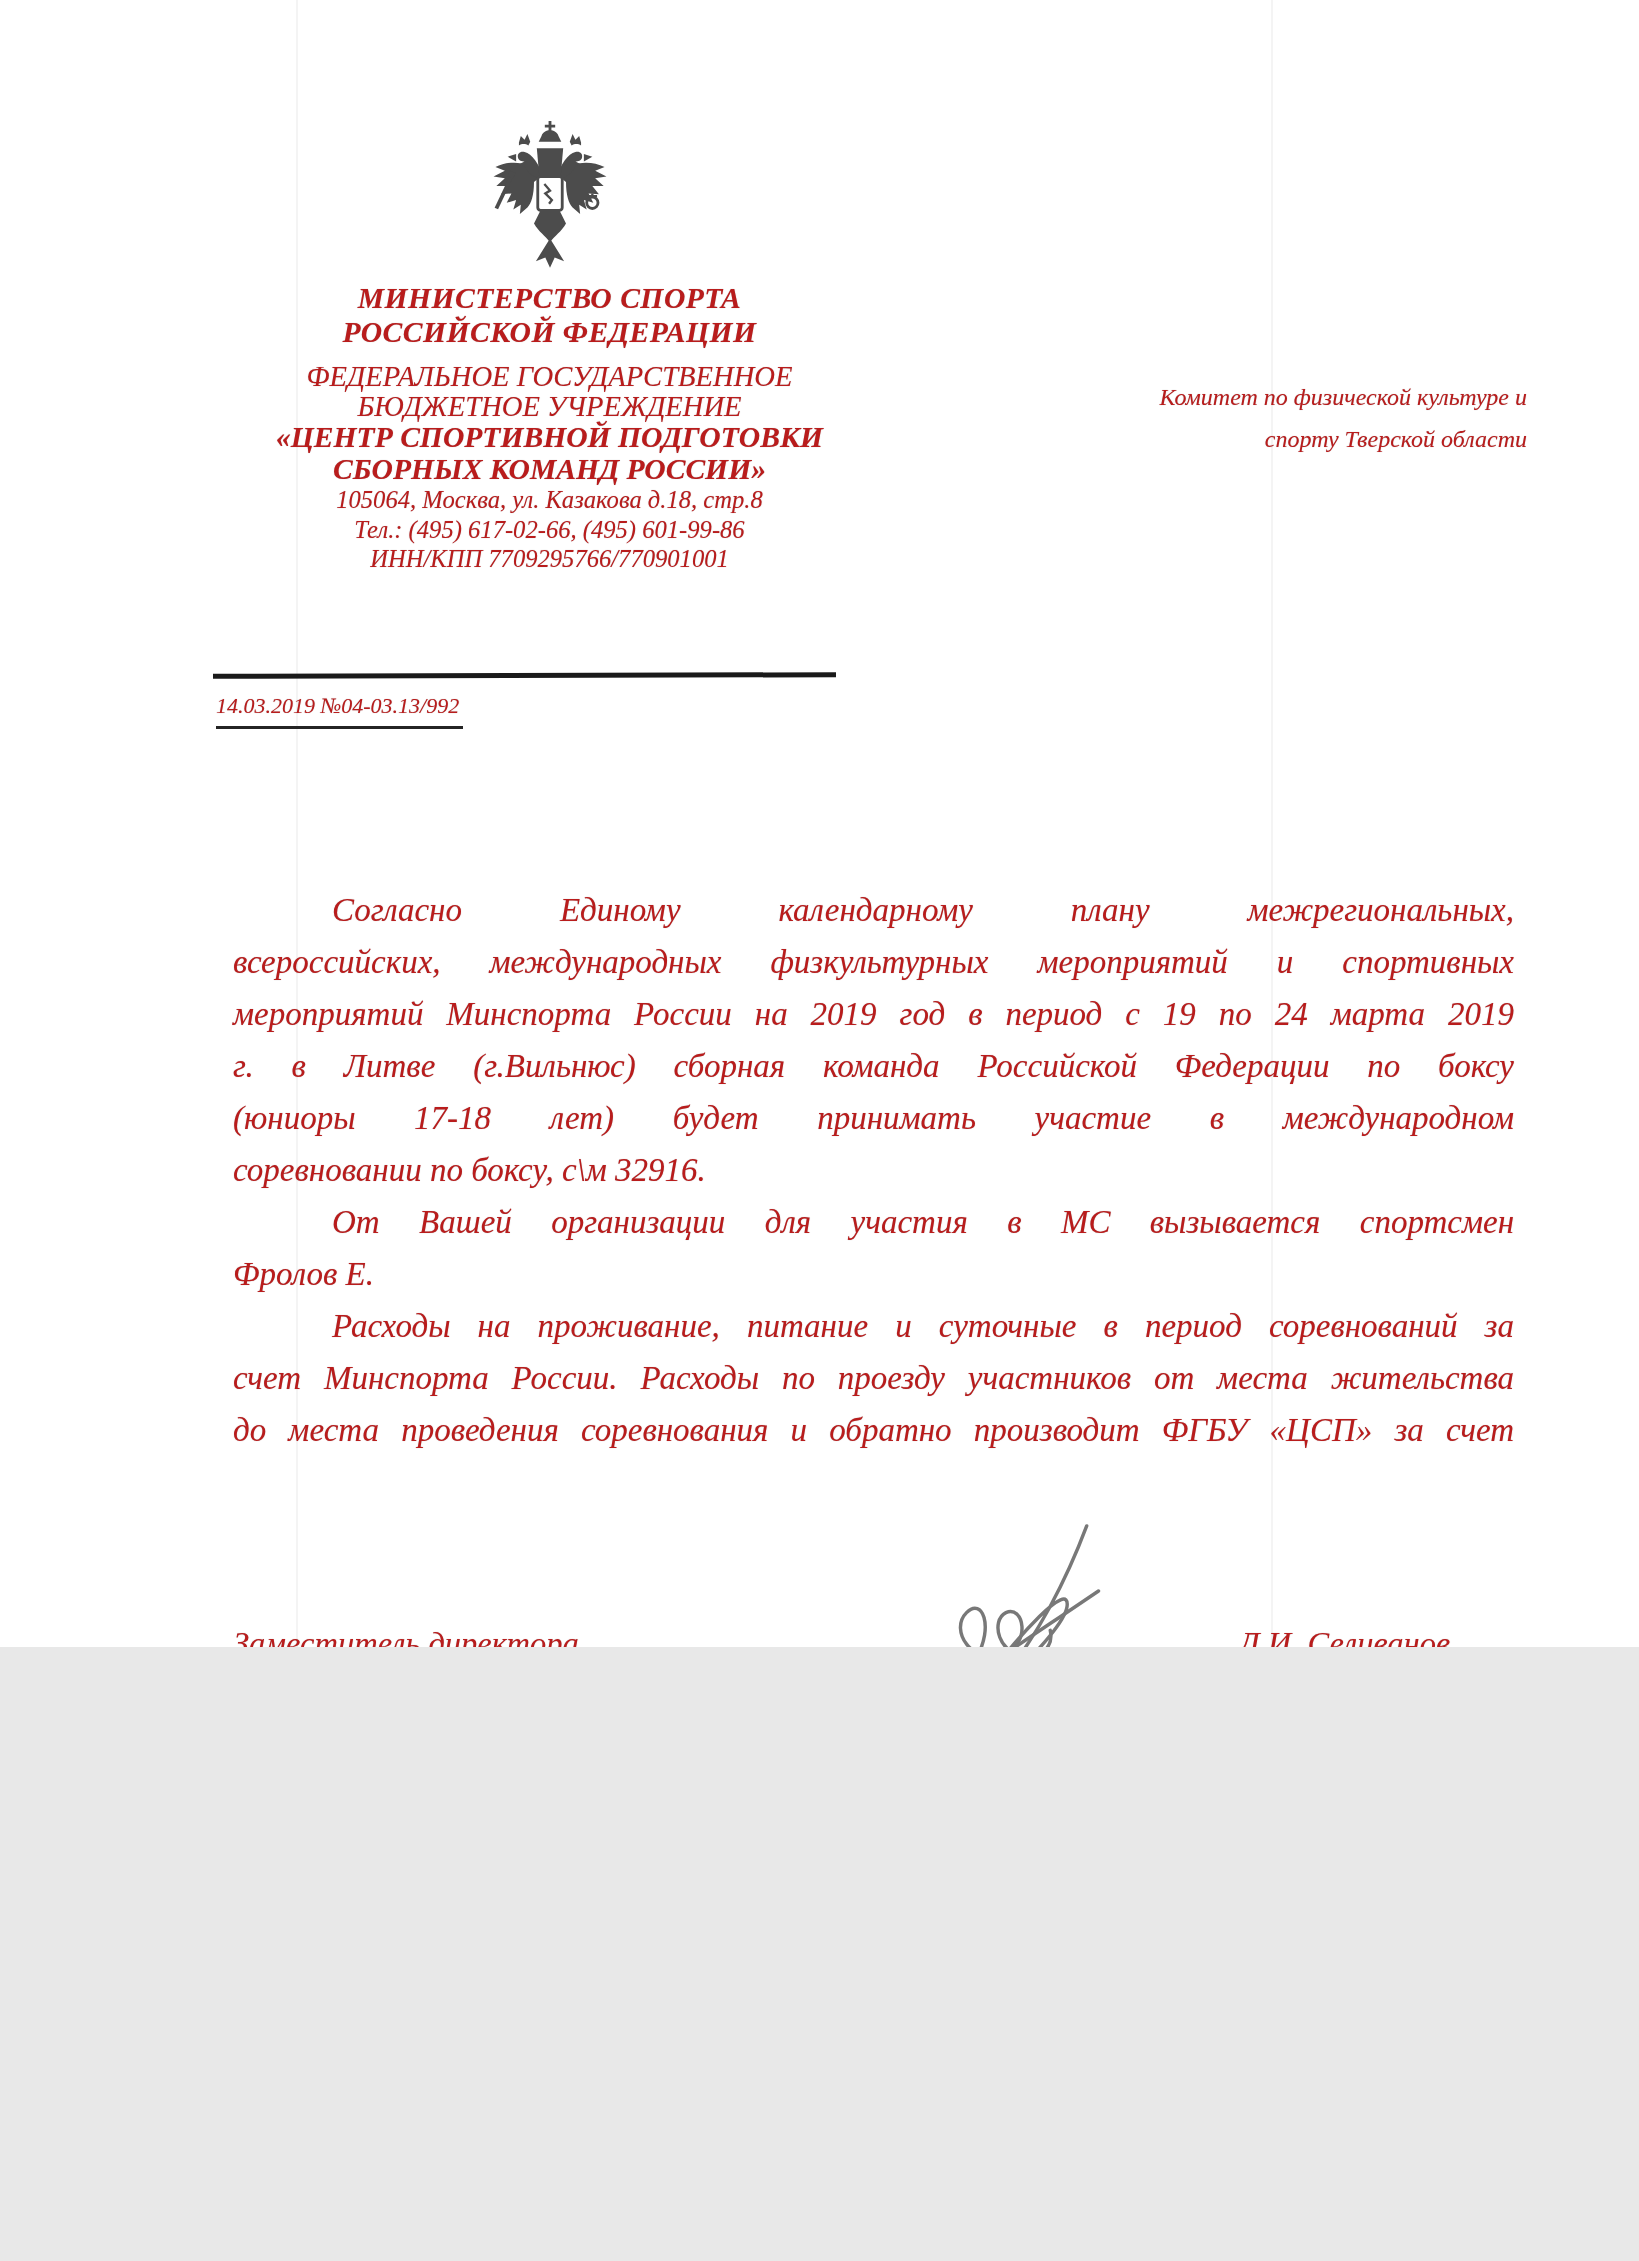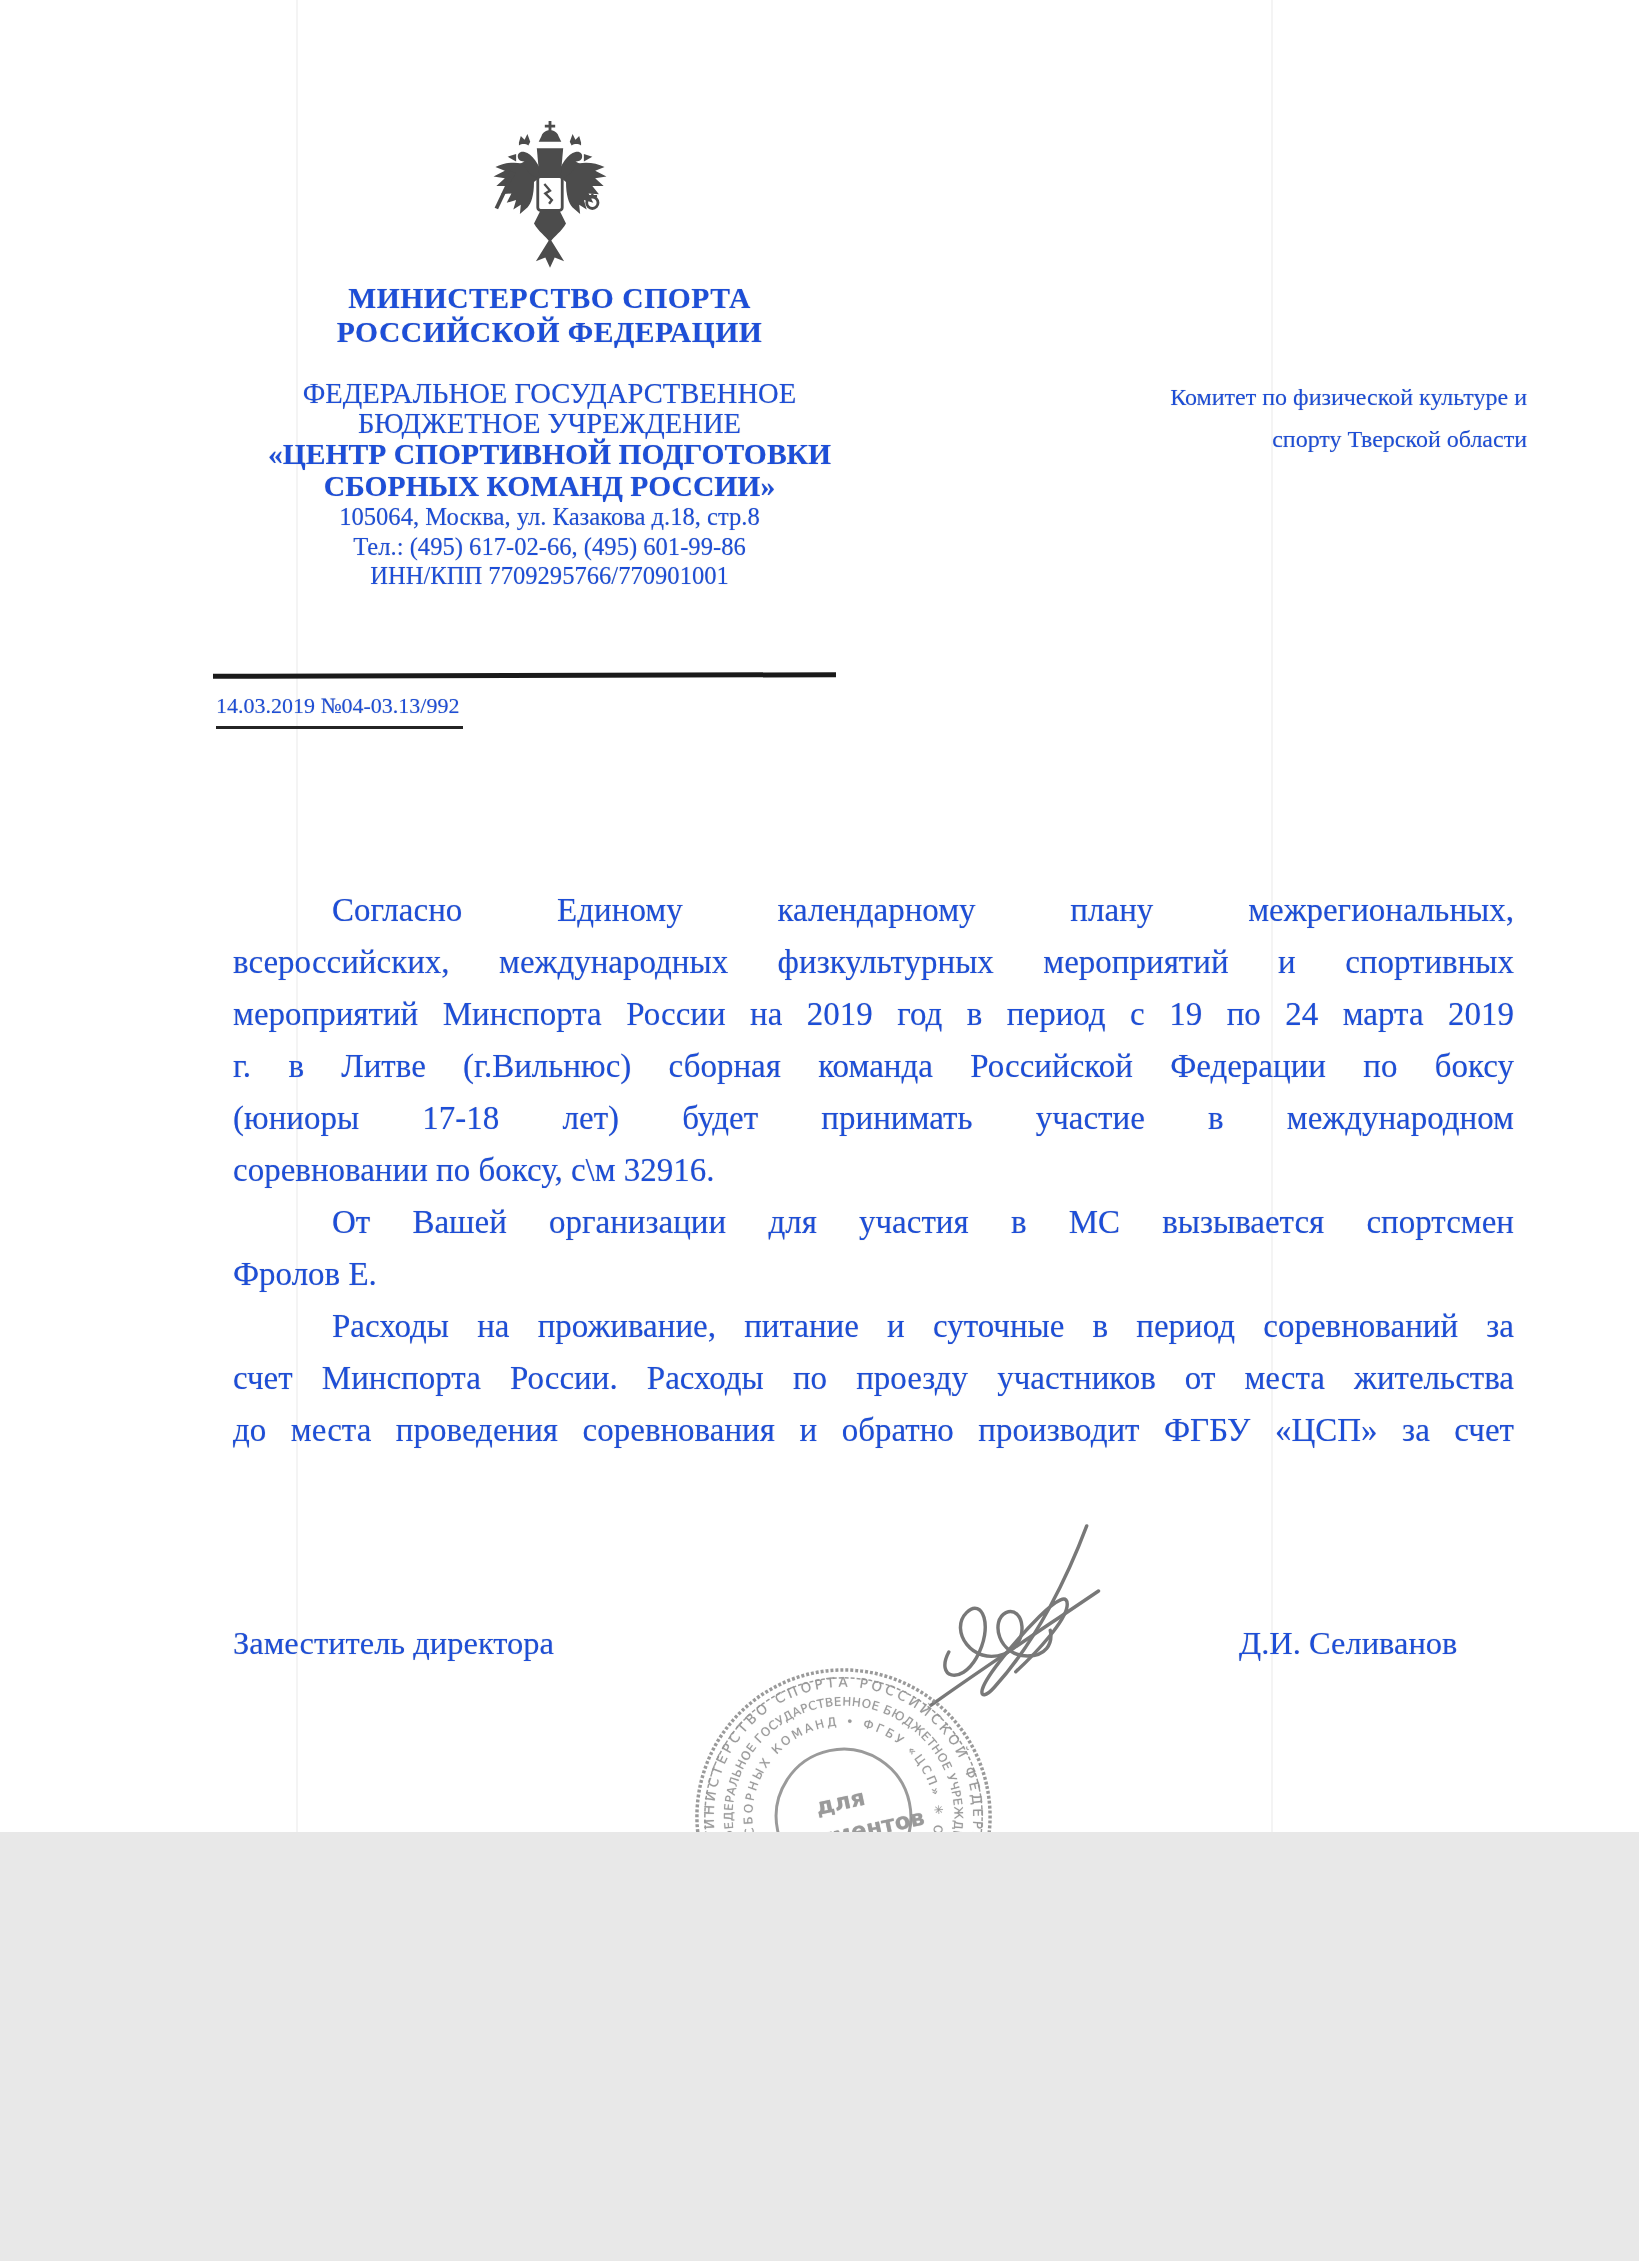--- a/index.html
+++ b/index.html
@@ -1,31 +1,32 @@
 <!DOCTYPE html>
 <html><head>
 <meta charset="utf-8">
 <style>
   html,body{margin:0;padding:0;background:#e8e8e8;}
   .page{
     position:relative;
-    width:1639px;height:1832px;
+    width:1639px;height:1647px;
     margin:0 auto;
     background:#ffffff;
     font-family:"Liberation Serif","DejaVu Serif",serif;
-    color:#1d4ed8;
+    color:#b91c1c;
     overflow:hidden;
     text-shadow:0 0 1px rgba(20,20,20,.30);
+    font-style:italic;
   }
   .scanline{position:absolute;top:0;width:2px;height:2262px;background:rgba(0,0,0,.045);}
   
   .lh-left{position:absolute;left:177px;top:120px;width:745px;text-align:center;}
   .emblem{display:block;margin:0 auto 2px auto;}
   .ministry{font-weight:bold;font-size:29.6px;line-height:30.5px;letter-spacing:0.5px;margin-top:3px;}
-  .org{margin-top:32px;}
+  .org{margin-top:15px;}
   .org-reg{font-size:28.6px;line-height:30px;}
   .org-bold{font-weight:bold;font-size:29.6px;line-height:31.5px;}
   .contacts{font-size:24.6px;line-height:29.6px;}
   
   .lh-right{position:absolute;left:887px;top:376px;width:640px;text-align:right;
             font-size:24px;line-height:42px;}
   
   .rule{position:absolute;left:213px;top:673px;width:623px;height:4.9px;background:#1a1a1a;transform:rotate(-.15deg);}
   .docnum{position:absolute;left:216px;top:693px;font-size:22px;
           border-bottom:3px solid #242424;padding:0 3.9px 6.9px 0;}

